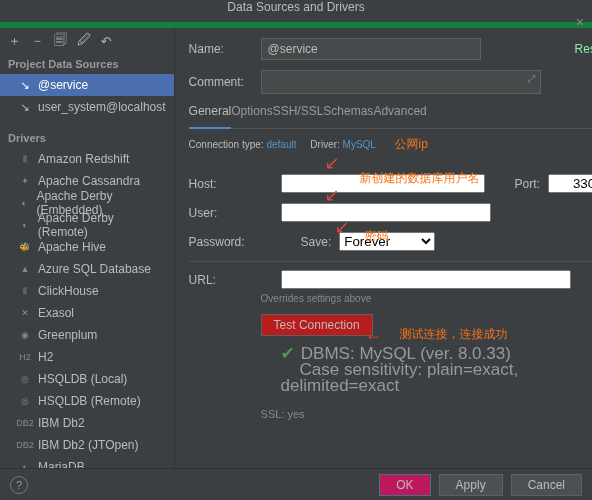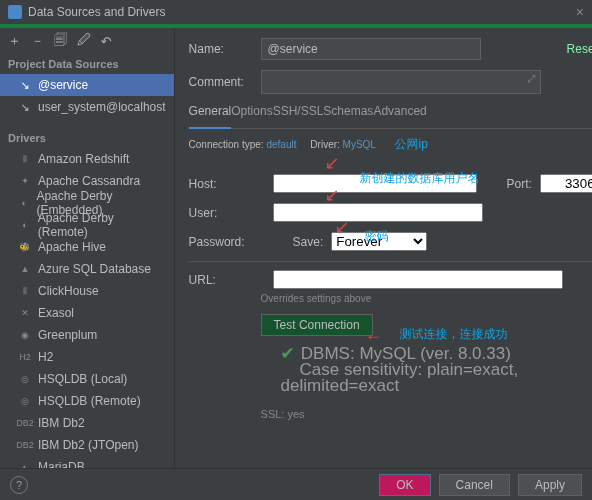--- a/index.html
+++ b/index.html
@@ -1,17 +1,17 @@
 <!DOCTYPE html>
 <html><head>
 <meta charset="utf-8">
 <style>
 * { margin: 0; padding: 0; box-sizing: border-box; font-family: -apple-system, "Segoe UI", sans-serif; }
 body { width: 592px; height: 500px; background: #3c3f41; color: #bbbbbb; font-size: 12px; overflow: hidden; position: relative; }
-.titlebar { height: 28px; background: #3c3f41; display: flex; align-items: center; padding: 0 8px; border-bottom: 4px solid #15803d; }
+.titlebar { height: 28px; background: #3c3f41; display: flex; align-items: center; padding: 0 8px; border-bottom: 6px solid #15803d; flex-direction: column; }
 .titlebar .icon { width: 14px; height: 14px; background: #4a88c7; border-radius: 2px; margin-right: 6px; }
 .titlebar .close { margin-left: auto; color: #888; font-size: 14px; cursor: pointer; }
 .main { display: flex; height: 440px; }
 .sidebar { width: 196px; background: #3c3f41; border-right: 1px solid #323232; display: flex; flex-direction: column; }
 .toolbar { height: 26px; display: flex; align-items: center; gap: 10px; padding: 0 8px; color: #afb1b3; }
 .toolbar span { cursor: pointer; font-size: 13px; }
 .section-label { padding: 4px 8px; color: #999; font-weight: bold; font-size: 11px; }
 .tree { overflow-y: auto; }
 .tree-item { display: flex; align-items: center; height: 22px; padding: 0 8px 0 18px; cursor: pointer; gap: 6px; }
 .tree-item.selected { background: #4b6eaf; color: #fff; }
@@ -23,33 +23,33 @@
 .row input.name { width: 220px; }
 .row .comment { width: 280px; height: 24px; background: #45494a; border: 1px solid #5e6060; position: relative; }
 .row .comment .expand { position: absolute; right: 4px; top: 2px; color: #888; font-size: 10px; }
 .reset { margin-left: auto; color: #86efac; cursor: pointer; }
 .tabs { display: flex; border-bottom: 1px solid #555; padding-bottom: 6px; margin-bottom: 10px; }
 .tab { color: #999; cursor: pointer; padding-bottom: 4px; }
 .tab.active { color: #bbb; border-bottom: 2px solid #4a88c7; margin-bottom: -7px; }
 .conn-type { margin-bottom: 24px; font-size: 10px; }
 .conn-type .link { color: #5894c4; cursor: pointer; }
 .field-row { display: flex; align-items: center; margin-bottom: 10px; }
-.field-row .label { width: 84px; }
+.field-row .label { width: 92px; }
 .field-row input { flex: 1; max-width: 210px; padding-left: 23px; }
 .field-row .port-label { margin-left: 30px; margin-right: 8px; }
 .field-row input.port { width: 58px; flex: none; }
 .field-row .save-label { margin-left: 20px; }
 .field-row select { width: 96px; margin-left: 8px; }
 .url-row input { max-width: 290px; }
 .override { font-size: 10px; color: #888; margin-left: 72px; margin-top: -6px; margin-bottom: 10px; }
-.test-btn { margin-left: 72px; background: #14532d; border: 1px solid #5e6060; color: #bbb; padding: 3px 12px; cursor: pointer; font-size: 12px; }
+.test-btn { margin-left: 72px; background: #b91c1c; border: 1px solid #5e6060; color: #bbb; padding: 3px 12px; cursor: pointer; font-size: 12px; }
 .dbms-info { margin-left: 92px; margin-top: 10px; font-size: 17px; color: #999; line-height: 16px; }
 .dbms-info .check { color: #499c54; margin-right: 6px; }
 .ssl { margin-left: 72px; margin-top: 14px; font-size: 11px; color: #888; }
-.annot { position: absolute; color: #0ea5e9; font-size: 12px; pointer-events: none; }
+.annot { position: absolute; color: #f97316; font-size: 12px; pointer-events: none; }
 .arrow { position: absolute; color: #d94545; font-size: 18px; pointer-events: none; }
 .footer { position: absolute; bottom: 0; left: 0; right: 0; height: 32px; background: #3c3f41; border-top: 1px solid #323232; display: flex; align-items: center; padding: 0 10px; gap: 8px; }
 .footer .help { width: 18px; height: 18px; border: 1px solid #777; border-radius: 50%; display: flex; align-items: center; justify-content: center; color: #999; font-size: 11px; cursor: pointer; }
 .footer .spacer { flex: 1; }
 .footer button { background: #4c5052; border: 1px solid #5e6060; color: #bbb; padding: 3px 16px; cursor: pointer; font-size: 12px; }
 .footer button.primary { background: #be185d; border-color: #4c708c; }
 .hidden-ph::placeholder { color: #777; }
 hr.sep { border: none; border-top: 1px solid #515151; margin: 8px 0; }
 </style>
 </head>
@@ -208,15 +208,15 @@
     <span class="arrow" style="top:188px;left:160px">↙</span>
     <span class="annot" style="top:298px;left:225px">测试连接，连接成功</span>
     <span class="arrow" style="top:296px;left:190px">←</span>
   </div>
 </div>
 
 <div class="footer">
   <span class="help">?</span>
   <span class="spacer"></span>
   <button class="primary">OK</button>
+  <button>Apply</button>
   <button>Cancel</button>
-  <button>Apply</button>
 </div>
 
 </body></html>

